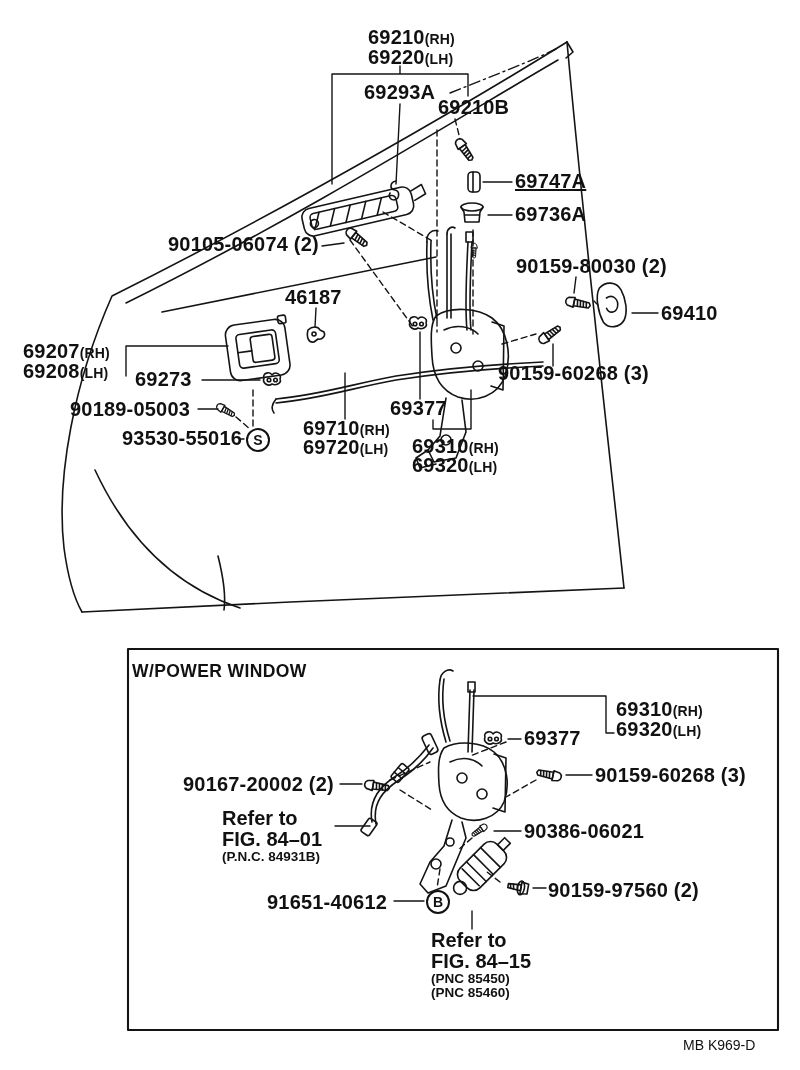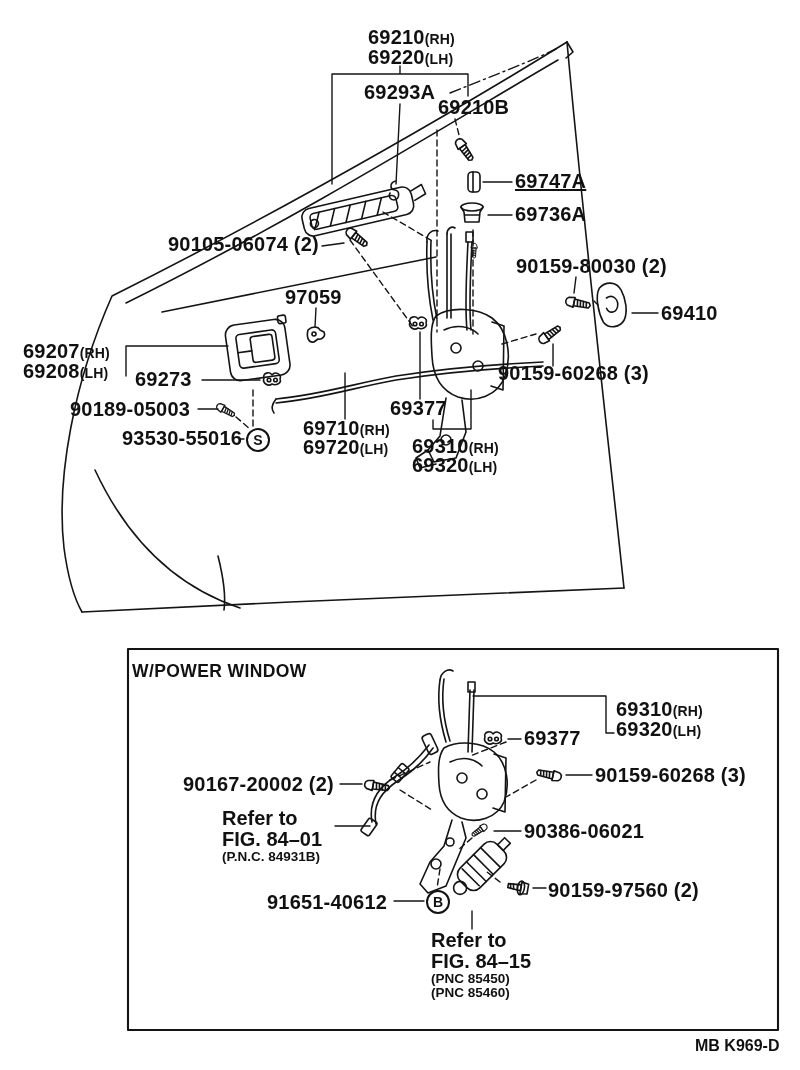--- a/index.html
+++ b/index.html
@@ -14,21 +14,21 @@
   .art .bx{stroke-width:2.1;}
   .lbl{position:absolute;font-weight:700;font-size:20px;line-height:1;white-space:nowrap;letter-spacing:.2px;}
   .sfx{font-size:14px;font-weight:700;}
   .marker{position:absolute;width:20px;height:20px;border:2.2px solid #111;border-radius:50%;
           font-size:14px;font-weight:700;display:flex;align-items:center;justify-content:center;background:#fff;}
   .refer{position:absolute;font-weight:700;line-height:1.05;white-space:nowrap;}
   .refer .r2{font-size:20px;}
   .refer .r1{font-size:20px;}
   .refer .r3{font-size:13.5px;line-height:1.0;}
   .title{position:absolute;font-weight:700;font-size:17.5px;letter-spacing:.4px;margin-top:40px;}
-  .footer{position:absolute;font-weight:700;font-size:16px;margin-left:12px;}
+  .footer{position:absolute;font-weight:400;font-size:14px;}
 </style>
 </head>
 <body>
 
 <div class="canvas">
 
   <svg class="art" width="800" height="1070" viewBox="0 0 800 1070">
     <defs>
       <g id="scr">
         <path d="M-9,-4 A4.5,4.5 0 0 0 -9,4 L-3,5 L-3,-5 Z"></path>
@@ -221,21 +221,21 @@
 
   <div class="lbl" style="left:368px;top:27px;"><span>69210</span><span class="sfx">(RH)</span></div>
   <div class="lbl" style="left:368px;top:47px;"><span>69220</span><span class="sfx">(LH)</span></div>
   <div class="lbl" style="left:364px;top:82px;">69293A</div>
   <div class="lbl" style="left:438px;top:97px;">69210B</div>
   <div class="lbl" style="left:168px;top:234px;">90105-06074 (2)</div>
   <div class="lbl" style="left:515px;top:171px;text-decoration:underline;">69747A</div>
   <div class="lbl" style="left:515px;top:204px;">69736A</div>
   <div class="lbl" style="left:516px;top:256px;">90159-80030 (2)</div>
   <div class="lbl" style="left:661px;top:303px;">69410</div>
-  <div class="lbl" style="left:285px;top:287px;">97059</div>
+  <div class="lbl" style="left:285px;top:287px;">46187</div>
   <div class="lbl" style="left:23px;top:341px;"><span>69207</span><span class="sfx">(RH)</span></div>
   <div class="lbl" style="left:23px;top:361px;"><span>69208</span><span class="sfx">(LH)</span></div>
   <div class="lbl" style="left:135px;top:369px;">69273</div>
   <div class="lbl" style="left:498px;top:363px;">90159-60268 (3)</div>
   <div class="lbl" style="left:70px;top:399px;">90189-05003</div>
   <div class="lbl" style="left:122px;top:428px;">93530-55016</div>
   <div class="marker" style="left:246px;top:428px;">S</div>
   <div class="lbl" style="left:303px;top:418px;"><span>69710</span><span class="sfx">(RH)</span></div>
   <div class="lbl" style="left:303px;top:437px;"><span>69720</span><span class="sfx">(LH)</span></div>
   <div class="lbl" style="left:390px;top:398px;">69377</div>

